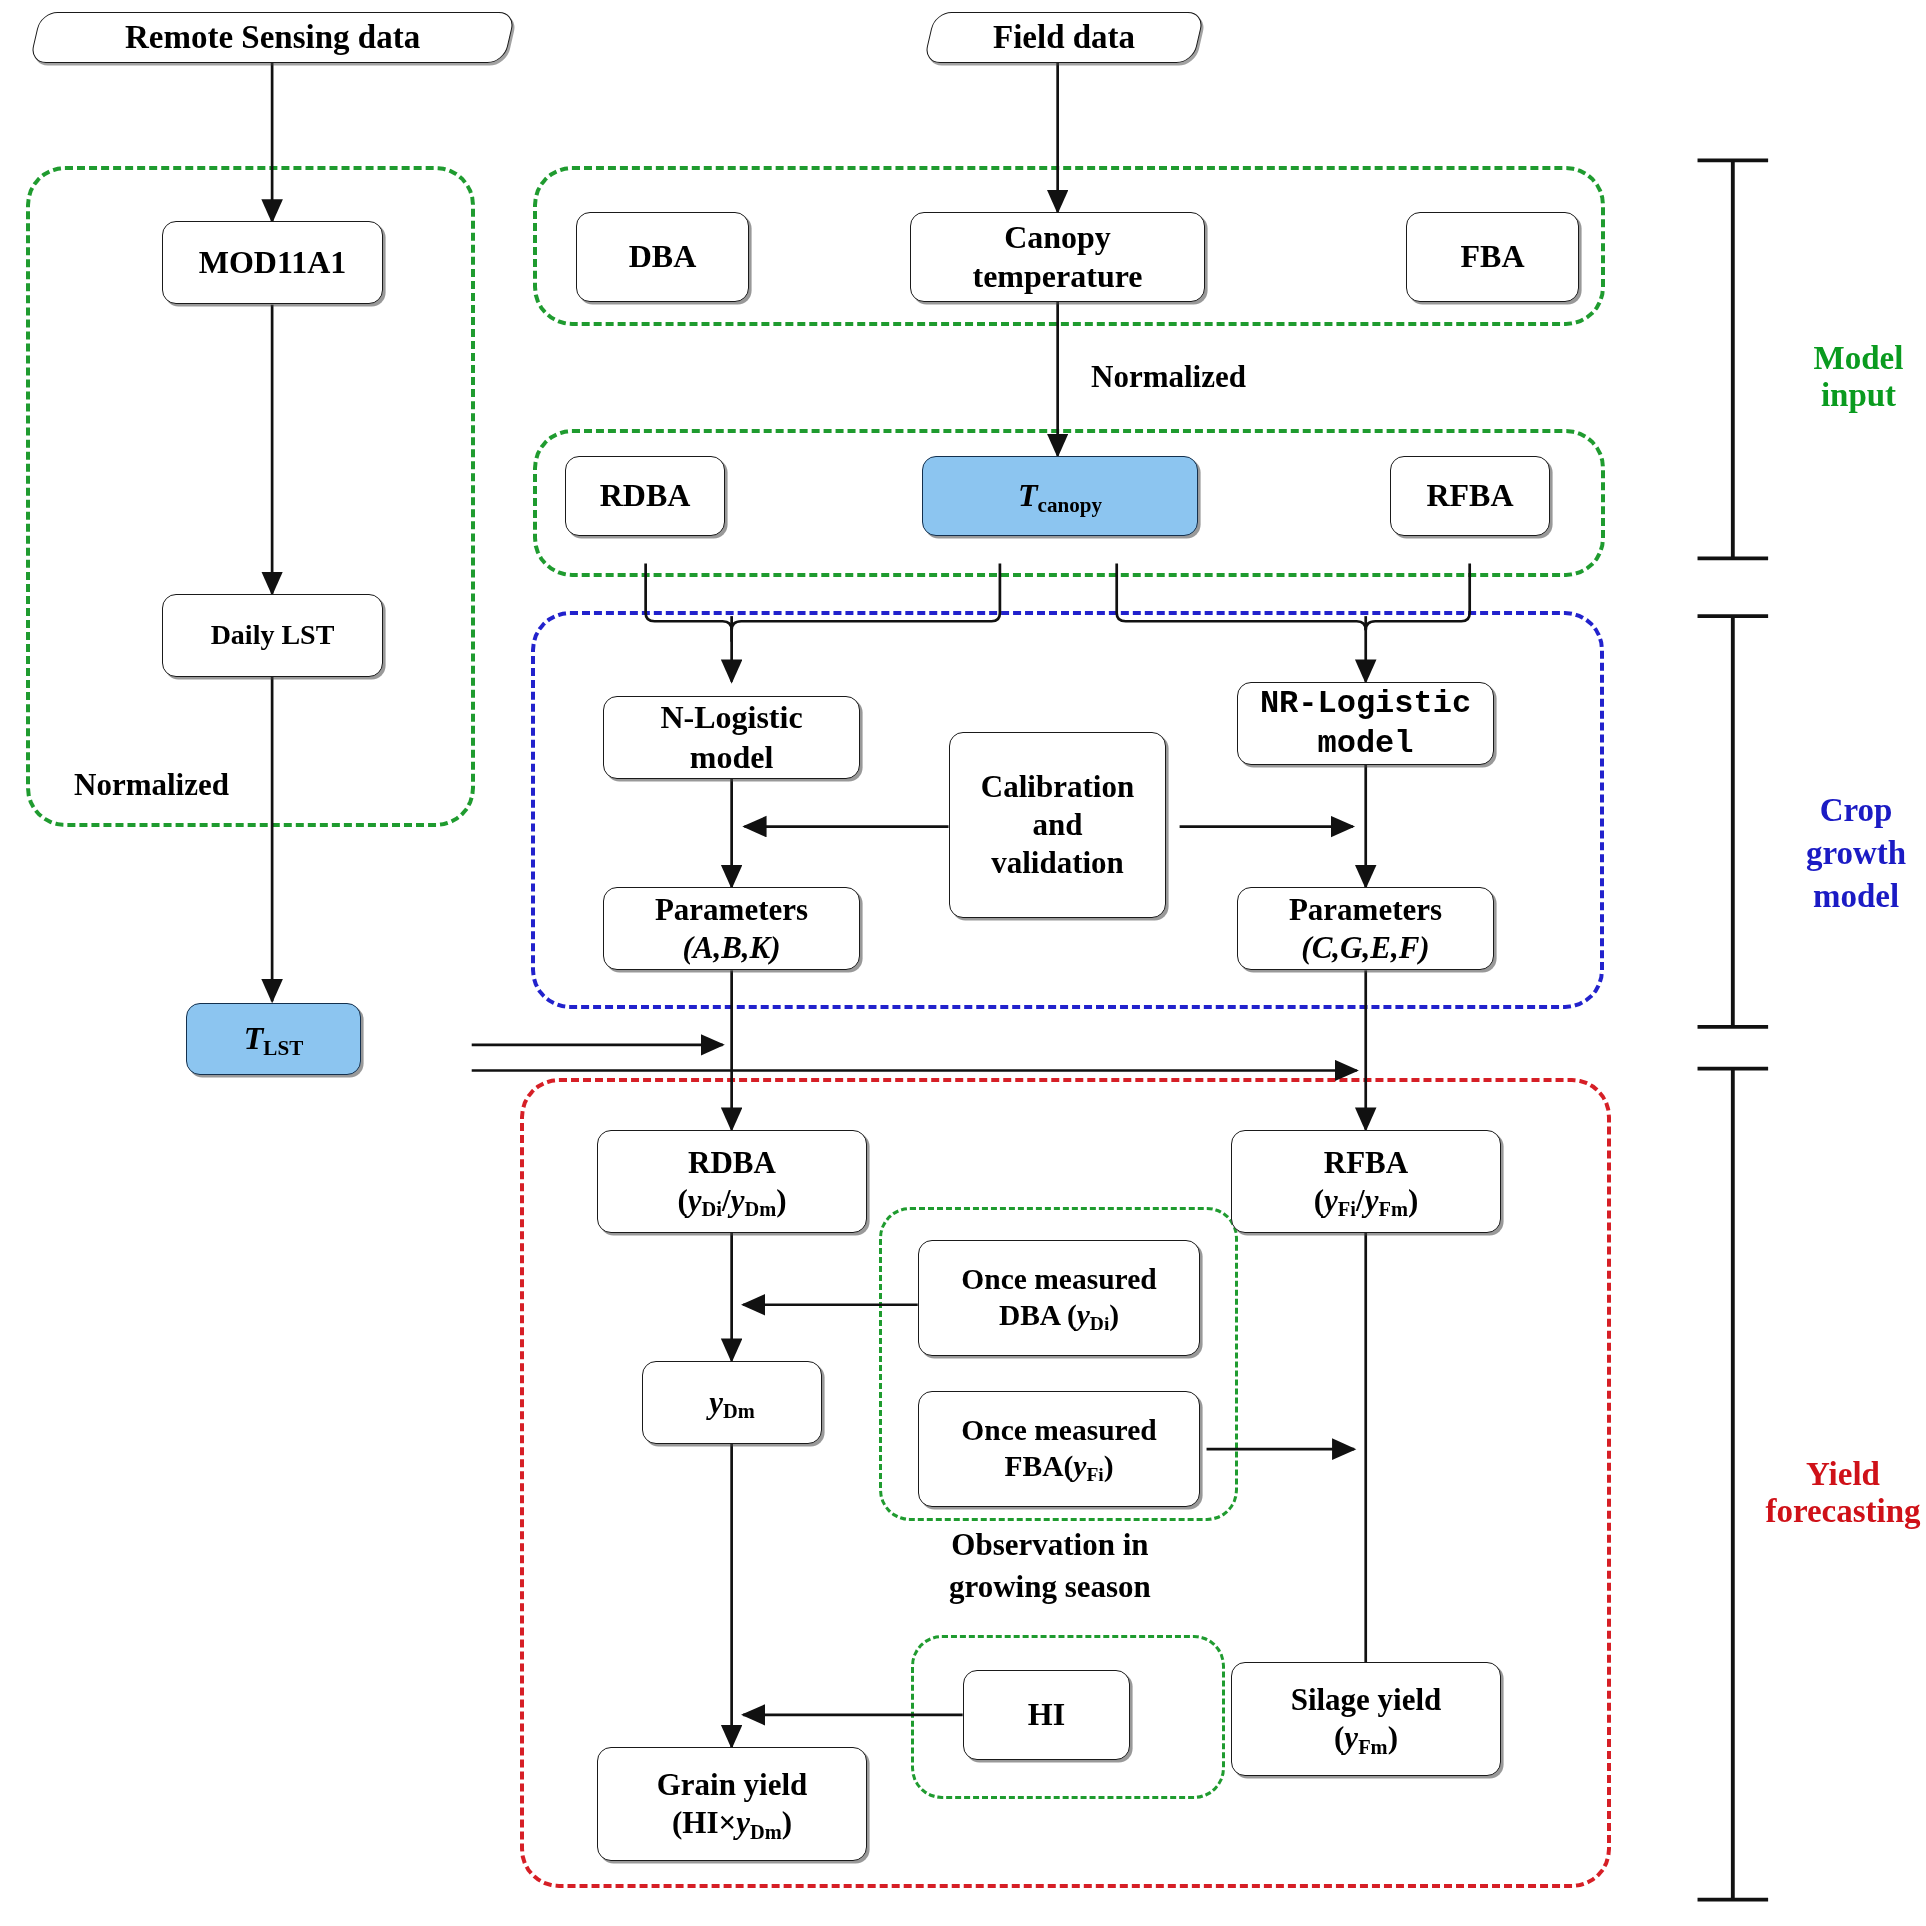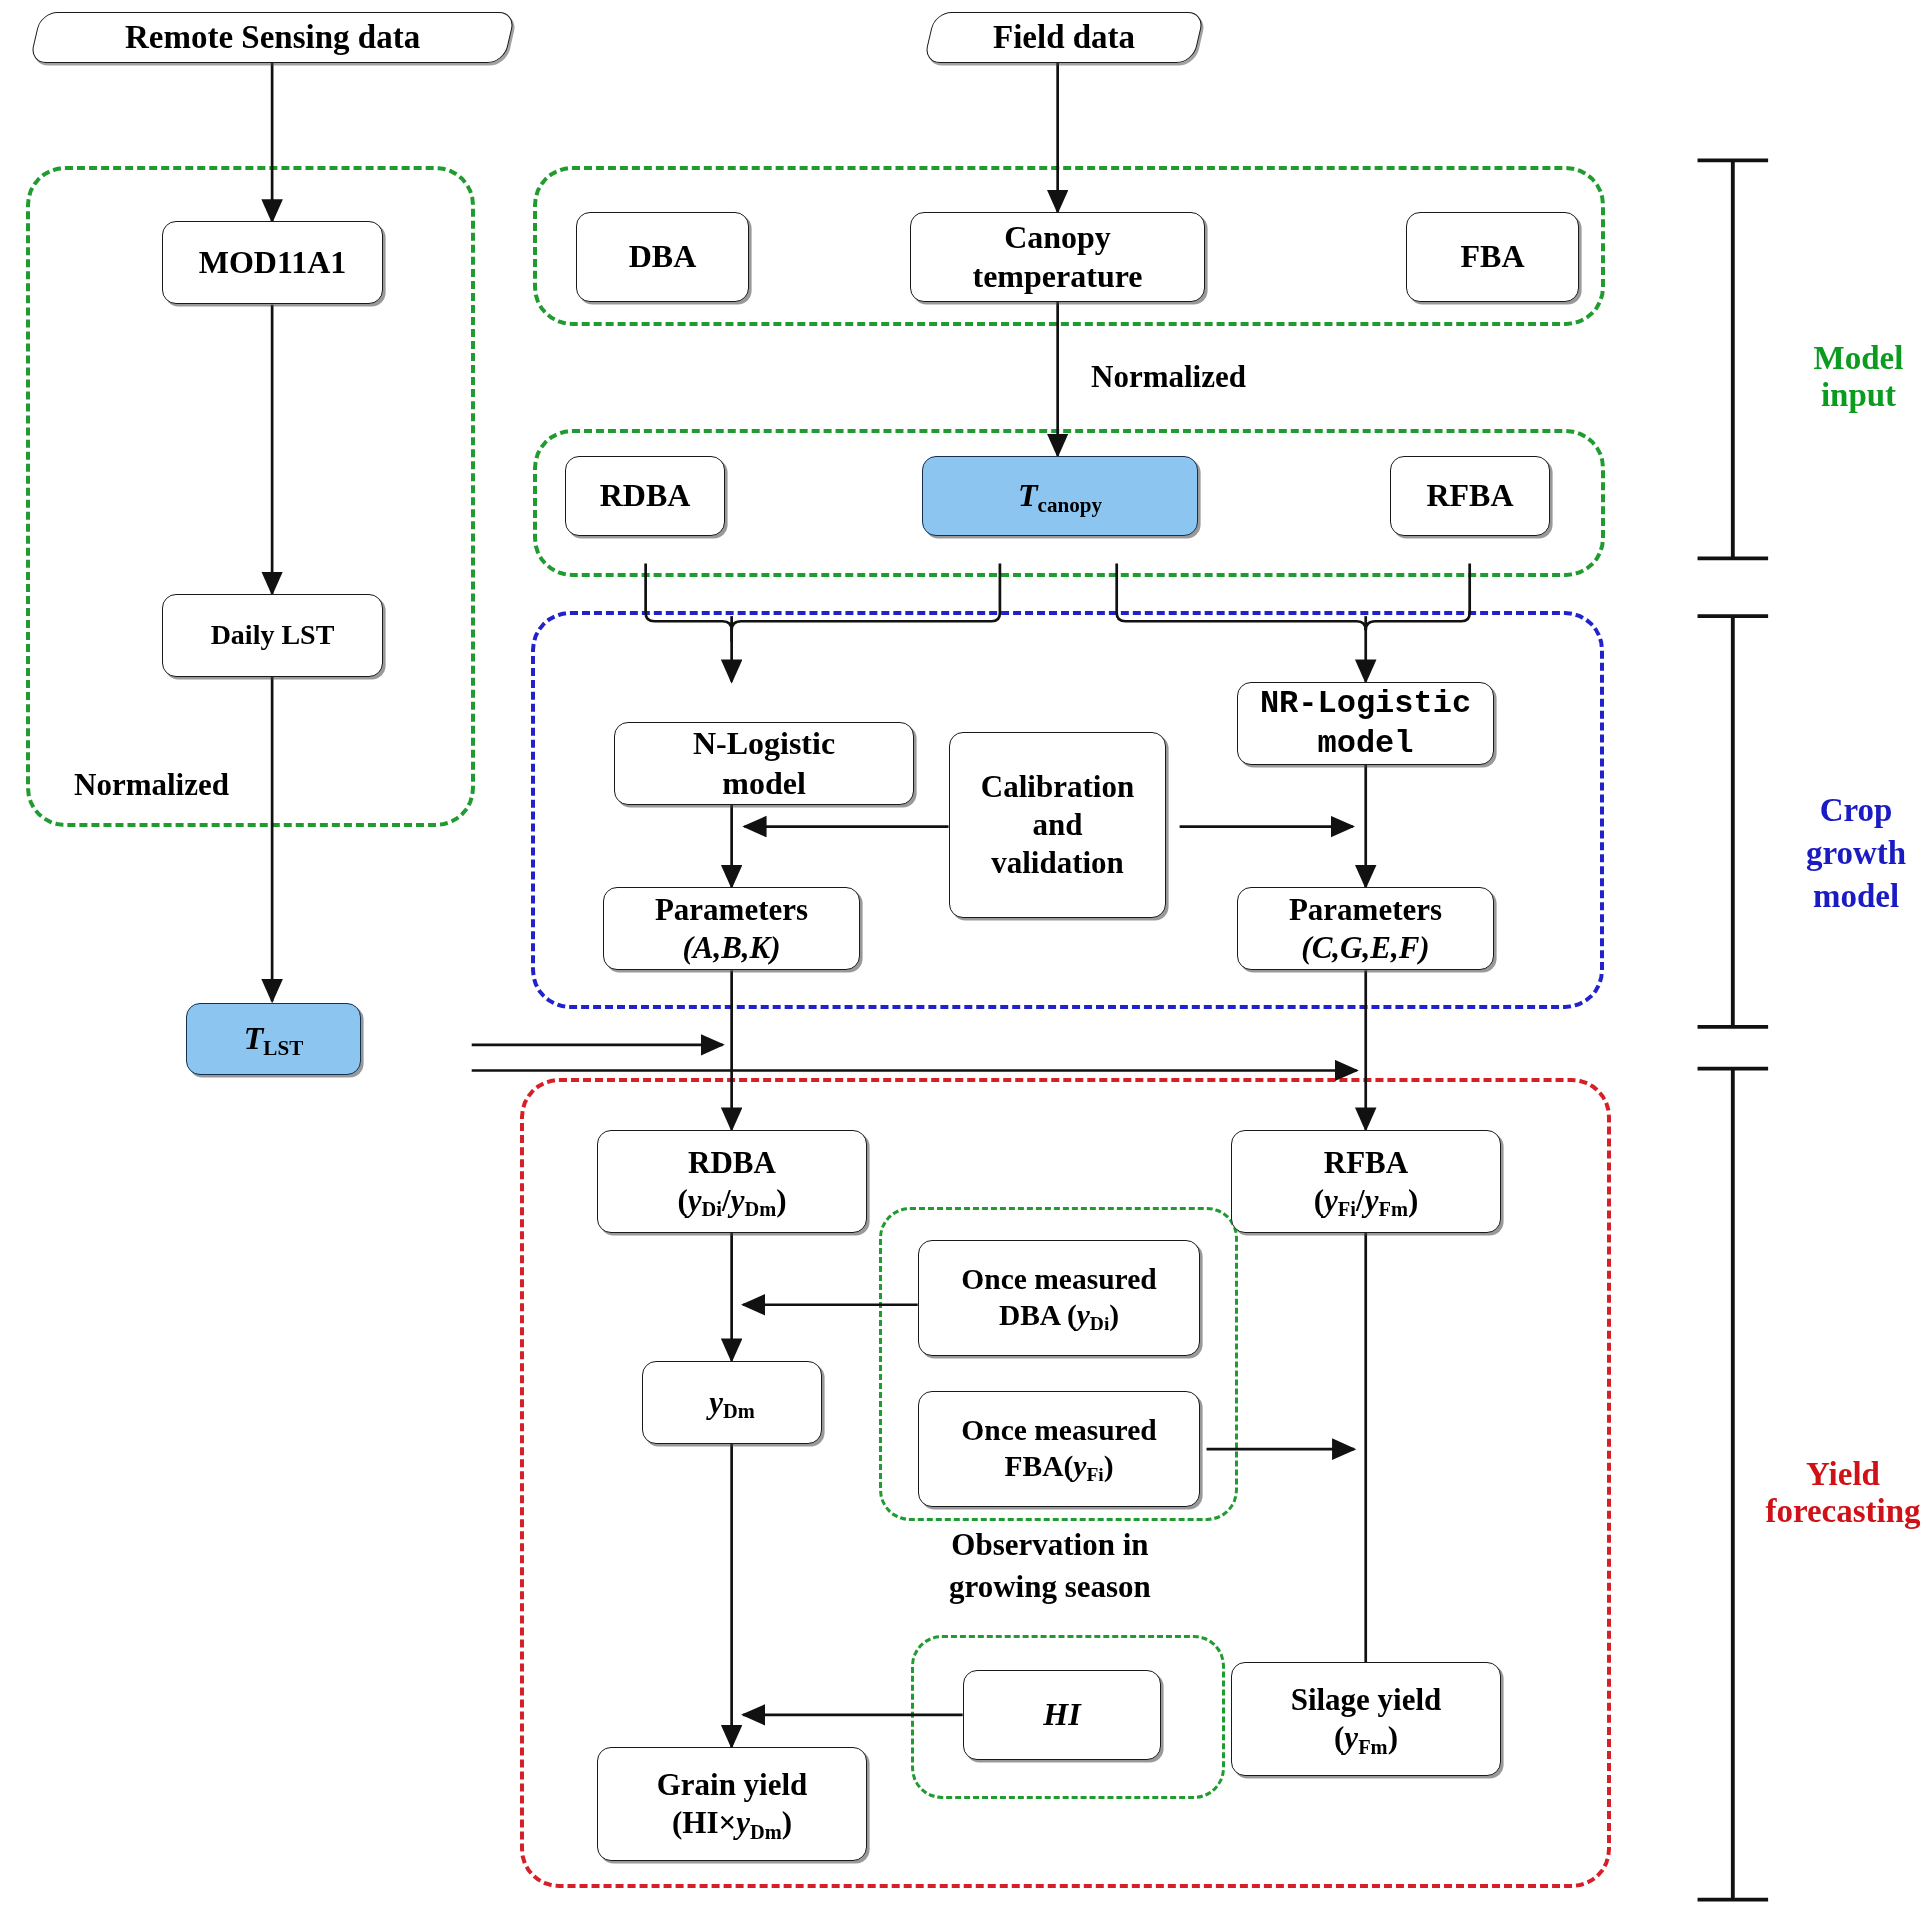--- a/index.html
+++ b/index.html
@@ -203,21 +203,21 @@
   <div class="node blue" style="left:922px;top:456px;width:276px;height:80px;font-size:32px;">
     <span class="inner">
       <i class="ital">T</i><sub>canopy</sub>
     </span>
   </div>
 
   <div class="node" style="left:1390px;top:456px;width:160px;height:80px;font-size:32px;">
     <span class="inner">RFBA</span>
   </div>
 
-  <div class="node" style="left:603px;top:722px;width:300px;height:83px;font-size:32px;white-space:pre-line;margin-left:11px;">
+  <div class="node" style="left:603px;top:696px;width:257px;height:83px;font-size:32px;white-space:pre-line;">
     <span class="inner">N-Logistic
 model</span>
   </div>
 
   <div class="node" style="left:1237px;top:682px;width:257px;height:83px;font-size:32px;white-space:pre-line;font-family:Liberation Mono, monospace;">
     <span class="inner">NR-Logistic
 model</span>
   </div>
 
   <div class="node" style="left:949px;top:732px;width:217px;height:186px;font-size:31px;white-space:pre-line;">
@@ -268,21 +268,21 @@
   <div class="node" style="left:918px;top:1391px;width:282px;height:116px;font-size:29.5px;">
     <span class="inner">
       <span>Once measured</span><br>
       <span>FBA(<i>y</i><sub>Fi</sub>)</span>
     </span>
   </div>
 
   <div class="txt" style="left:949px;top:1524px;font-size:31px;white-space:pre-line;text-align:center;line-height:1.35;">Observation in
 growing season</div>
 
-  <div class="node" style="left:963px;top:1670px;width:198px;height:90px;font-size:32px;font-style:italic;">
+  <div class="node" style="left:963px;top:1670px;width:167px;height:90px;font-size:32px;">
     <span class="inner">HI</span>
   </div>
 
   <div class="node" style="left:597px;top:1747px;width:270px;height:114px;font-size:31px;">
     <span class="inner">
       <span>Grain yield</span><br>
       <span>(HI×<i>y</i><sub>Dm</sub>)</span>
     </span>
   </div>
 

